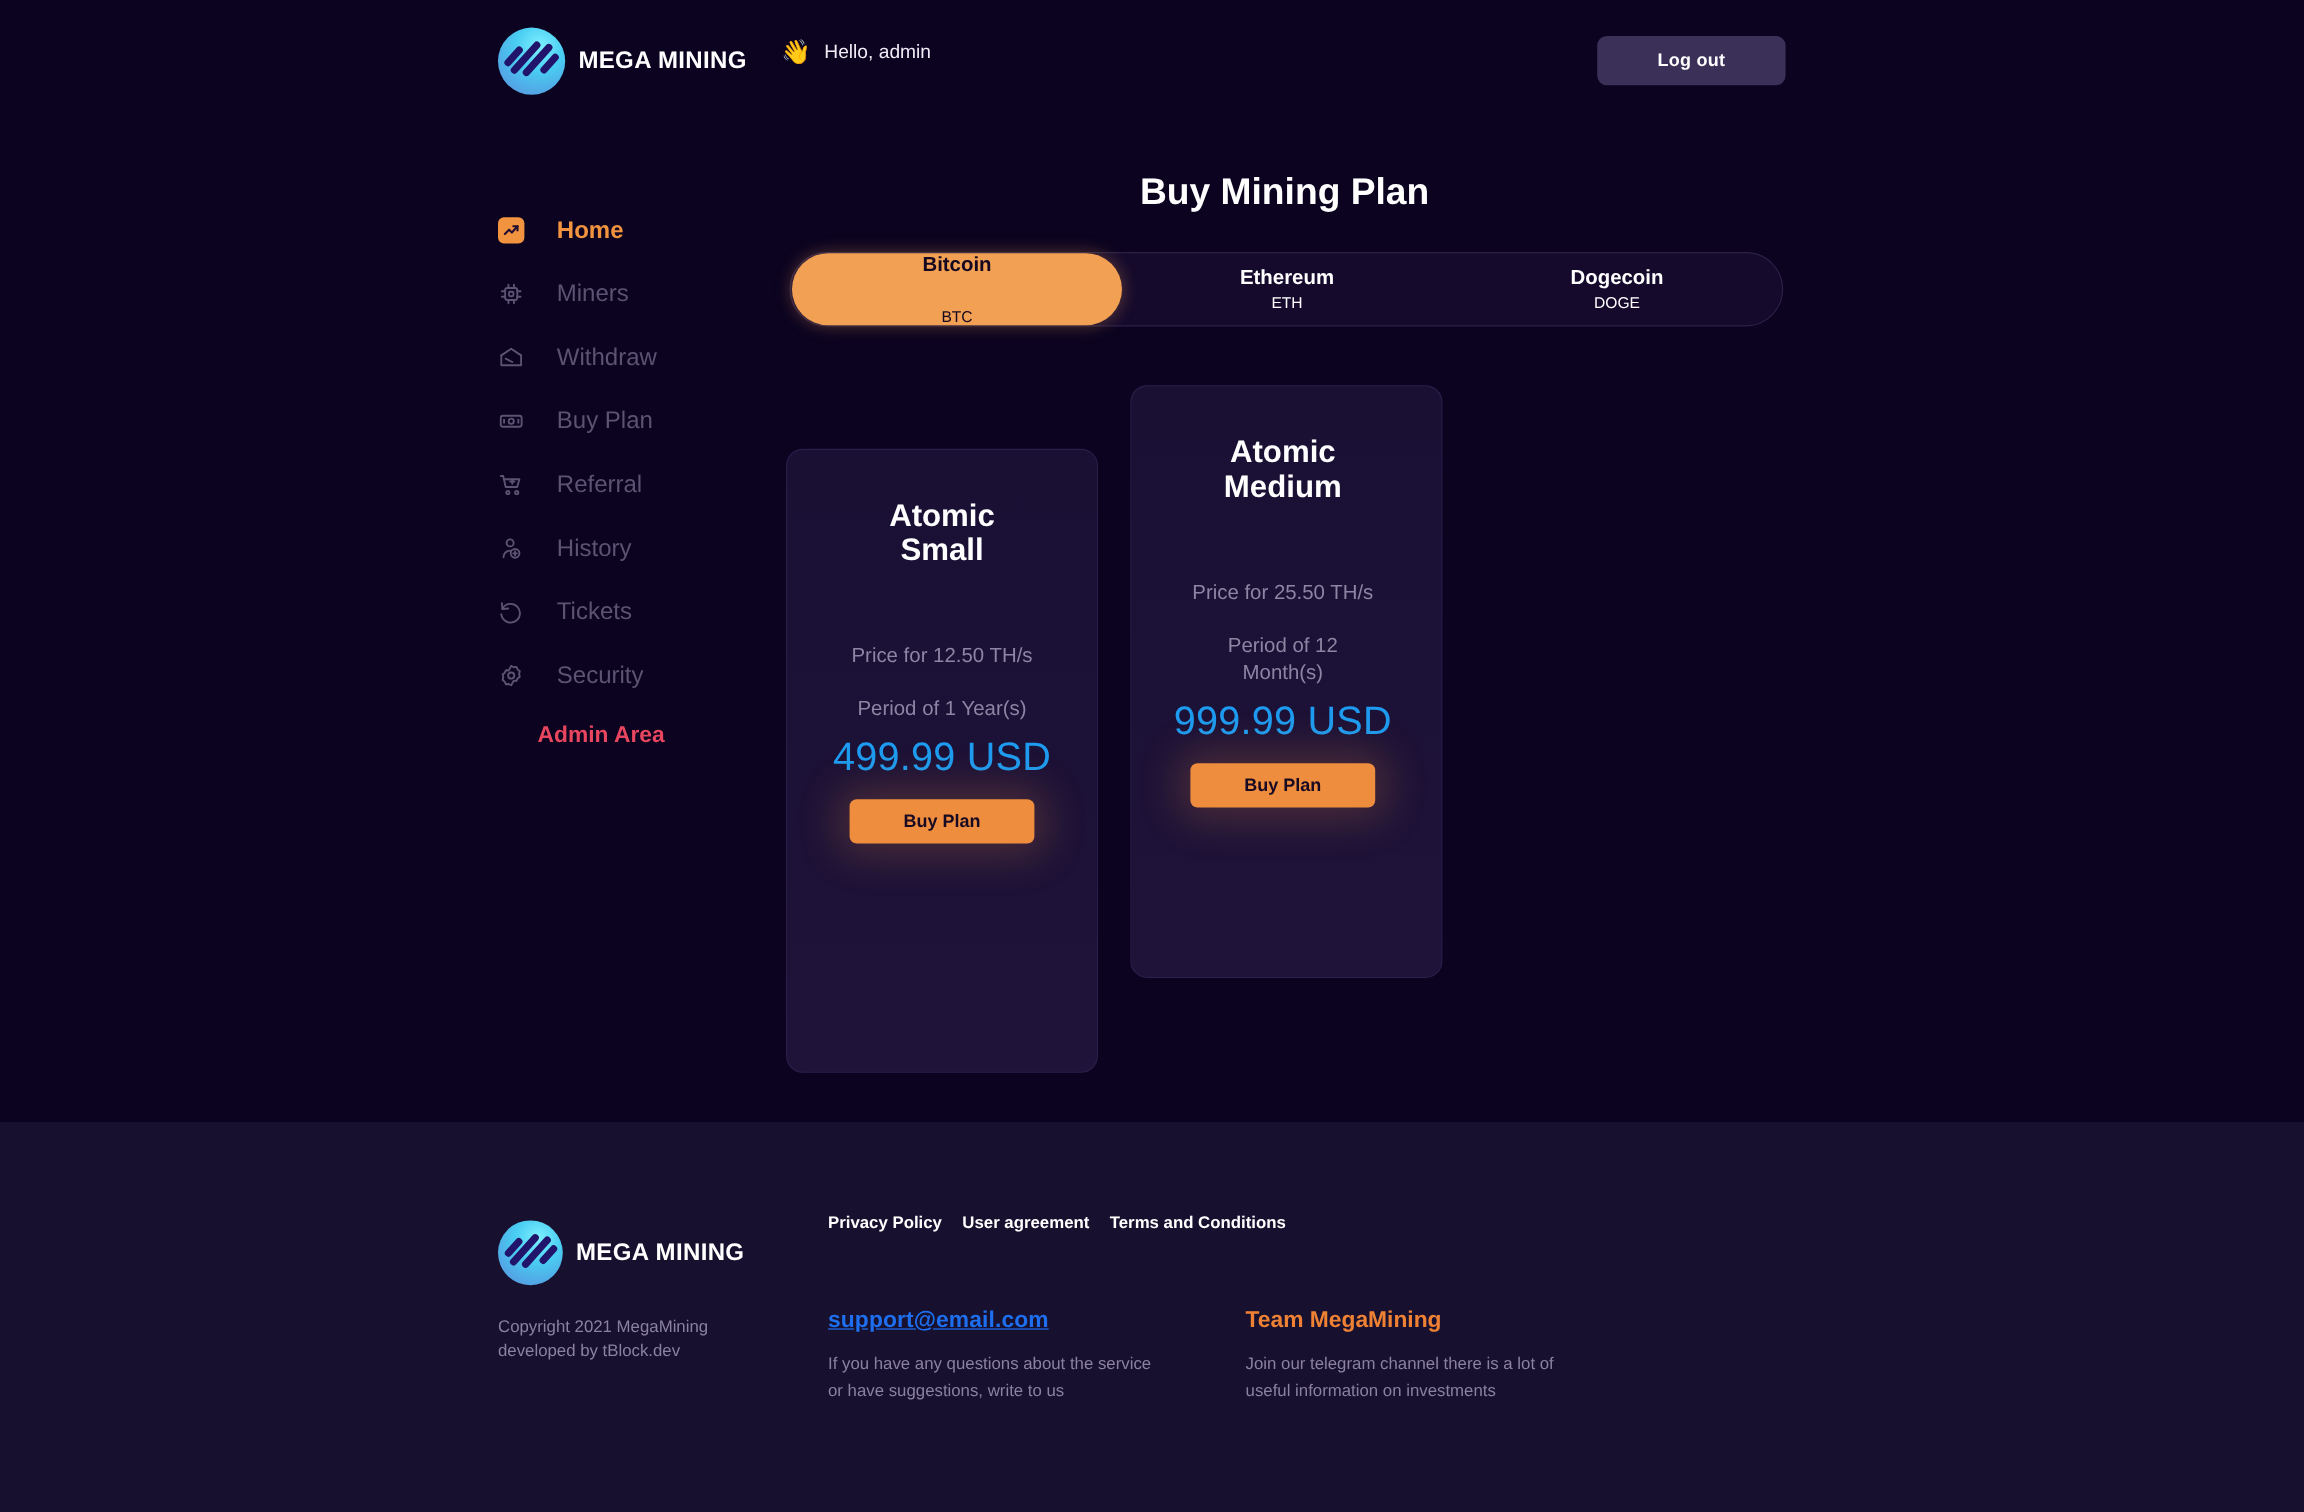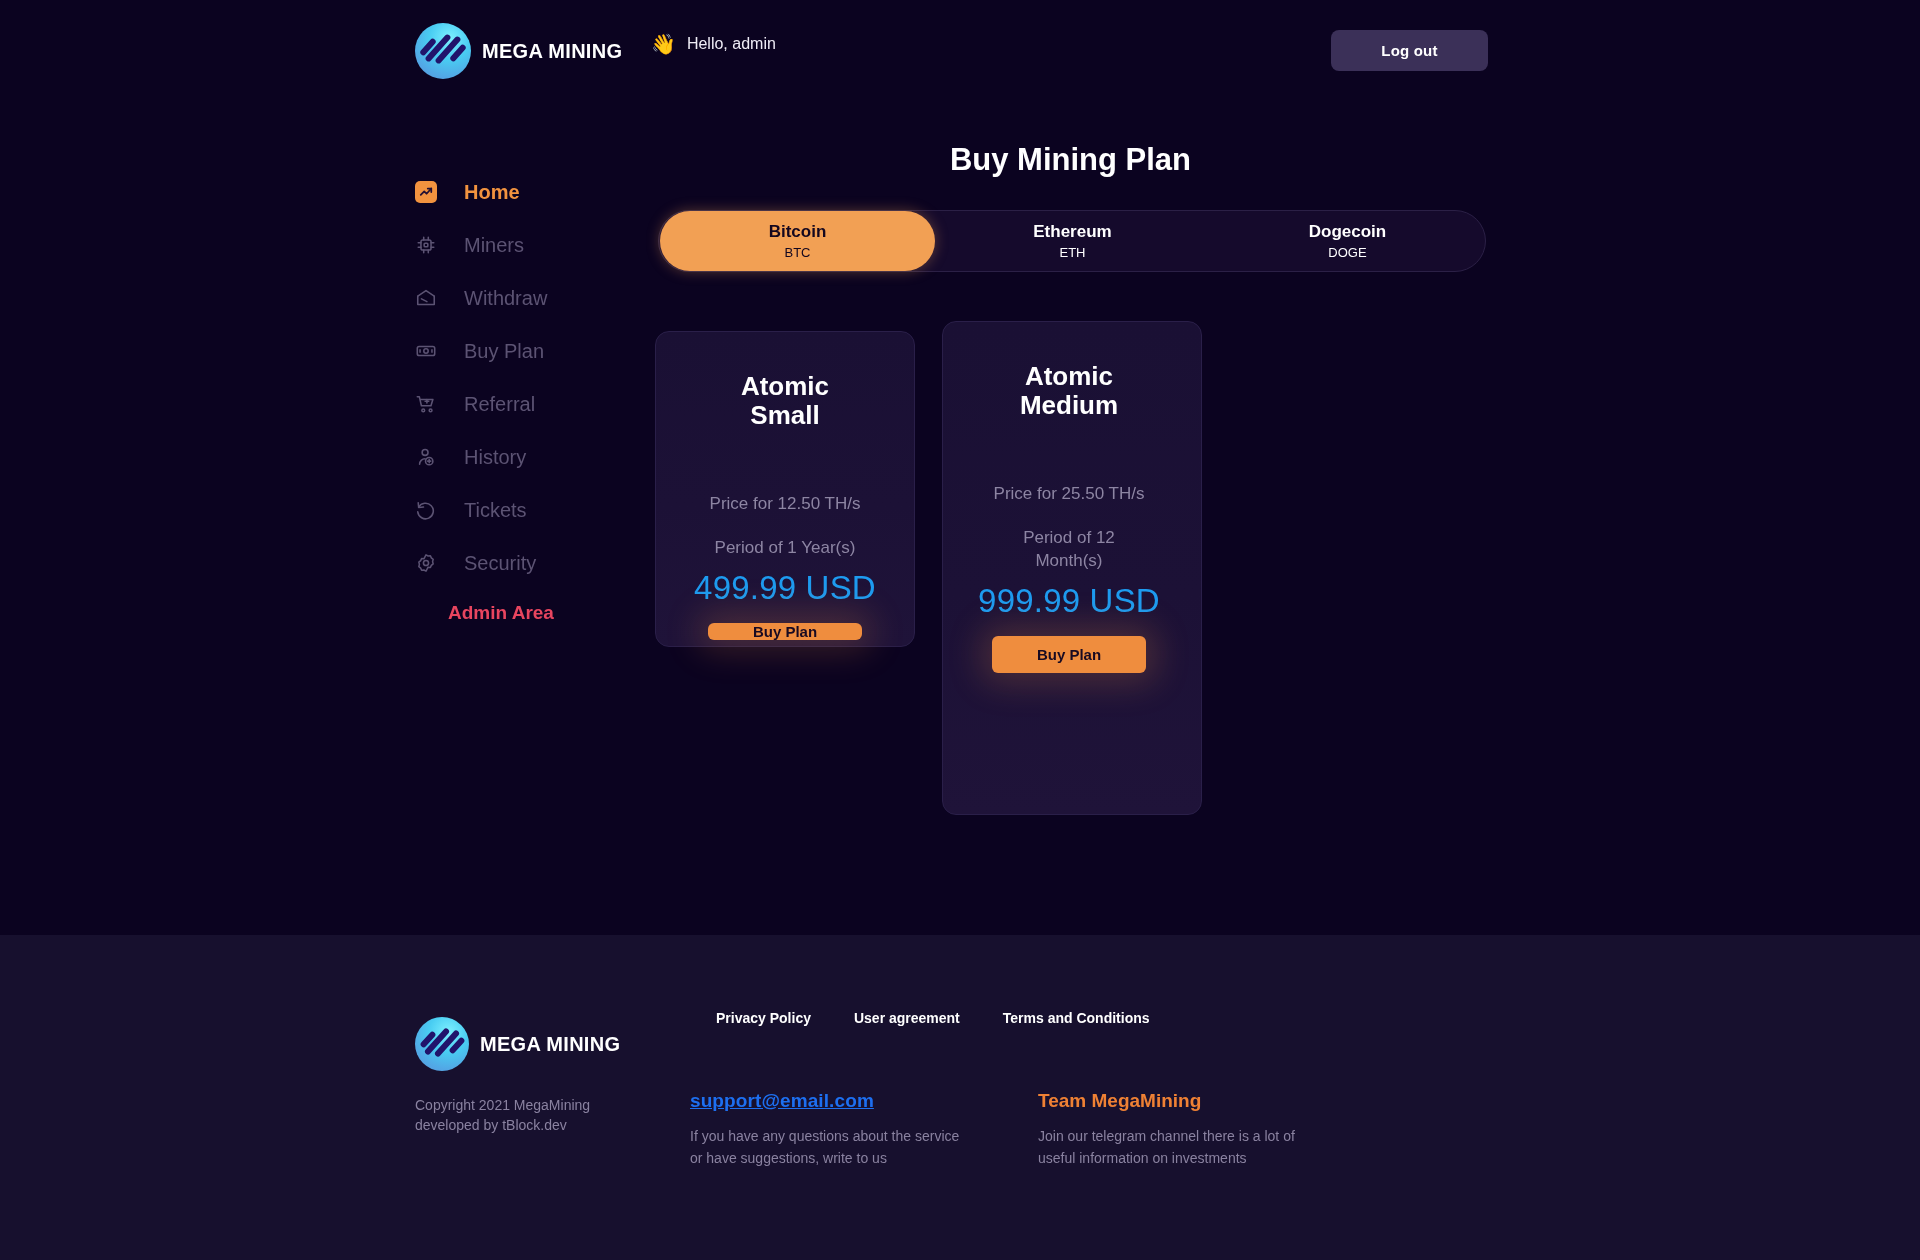--- a/index.html
+++ b/index.html
@@ -81,38 +81,39 @@
   }
   .tab {
     flex:1 1 0; height:60px; border-radius:30px;
     display:flex; flex-direction:column; align-items:center; justify-content:center;
     gap:3px; cursor:pointer;
   }
   .tab .name { font-size:17px; font-weight:700; color:#ffffff; }
   .tab .sym { font-size:13px; color:#ffffff; }
   .tab.active {
     background:#f2a košik;
+    justify-content:space-between;
   }
   .tab.active {
     background:#f2a054;
     box-shadow:0 0 14px rgba(242,160,84,.35);
   }
   .tab.active .name, .tab.active .sym { color:#14071f; }
 
   
   .cards { position:absolute; left:655px; top:331px; width:835px; height:420px; }
   .card {
     position:absolute; top:0;
     width:260px; border-radius:14px;
     background:linear-gradient(180deg,#1a1034 0%, #1c1136 55%, #1f1339 100%);
     border:1px solid #2a1f49;
     display:flex; flex-direction:column; align-items:center;
     padding:40px 18px 26px;
   }
-  .card.c1 { left:0; height:316px; }
+  .card.c1 { left:0; height:520px;margin-top:43px; }
   .card.c2 { left:287px; top:-10px; height:494px;padding-left:12px; }
   .card.c3 { left:574px; height:420px; }
   .card .plan-name {
     font-size:26px; font-weight:700; color:#ffffff; text-align:center;
     line-height:1.13; max-width:150px;
   }
   .card .meta {
     margin-top:62px; font-size:17px; color:#8d85a3; text-align:center; line-height:1.35;
   }
   .card.c2 .meta { margin-top:62px; }
@@ -148,21 +149,21 @@
   .f-copy {
     position:absolute; left:415px; top:160px;
     font-size:14px; color:#8a82a0; line-height:1.45; width:230px;
   }
   .f-links {
     position:absolute; left:690px; top:75px;
     display:flex; gap:17px; align-items:center;
   }
   .f-links a {
     font-size:14px; font-weight:700; color:#ffffff;
-    text-decoration:none; cursor:pointer; white-space:nowrap;margin-left:26px;
+    text-decoration:none; cursor:pointer; white-space:nowrap;
   }
   .f-col-support { position:absolute; left:690px; top:155px; width:270px; }
   .f-col-team { position:absolute; left:1038px; top:155px; width:270px; }
   .f-email {
     font-size:19px; font-weight:700; color:#1d6ff0;
     text-decoration:underline; cursor:pointer; letter-spacing:.1px;
   }
   .f-team-title { font-size:19px; font-weight:700; color:#ef8134; }
   .f-desc {
     margin-top:14px; font-size:14px; color:#8a82a0; line-height:1.56;

